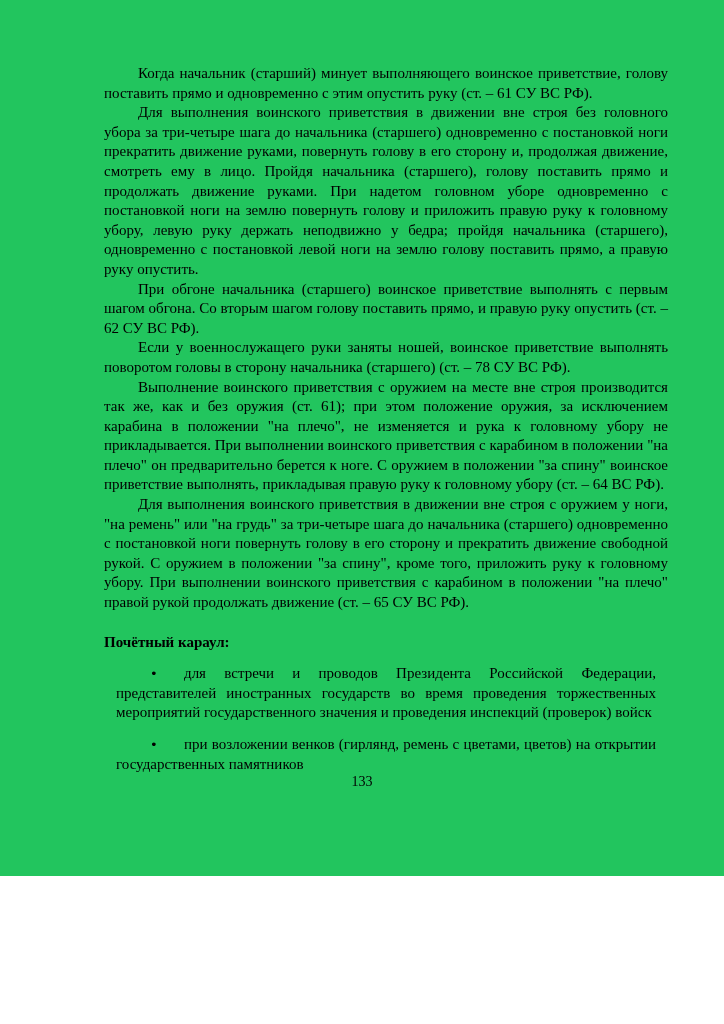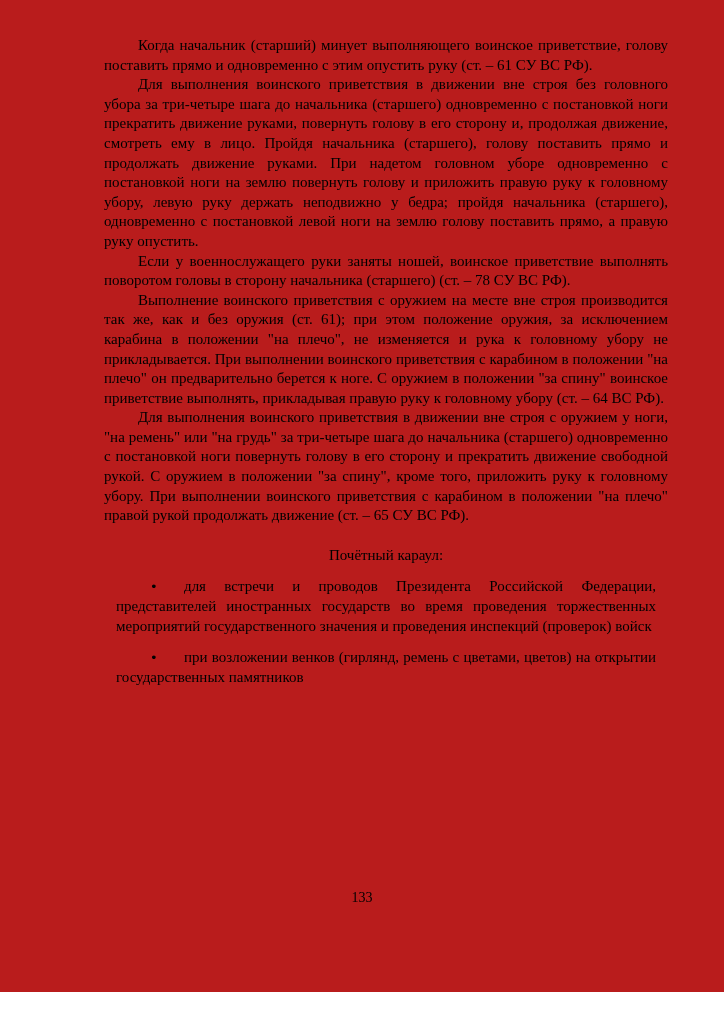--- a/index.html
+++ b/index.html
@@ -3,43 +3,42 @@
 <meta charset="utf-8">
 <style>
   html, body {
     margin: 0;
     padding: 0;
     background: #ffffff;
   }
   .page {
     position: relative;
     width: 724px;
-    height: 992px;
+    height: 876px;
     box-sizing: border-box;
-    background: #b91c1c;
+    background: #22c55e;
     color: #000000;
     font-family: "Liberation Serif", "DejaVu Serif", serif;
     font-size: 15px;
     line-height: 19.6px;
-    padding: 36px 56px 0 104px;
+    padding: 64px 56px 0 104px;
     overflow: hidden;
   }
   .content {
     width: 100%;
   }
   p.para {
     margin: 0;
     text-align: justify;
     text-indent: 34px;
     text-justify: inter-word;
   }
   p.heading {
     margin: 20px 0 0 0;
-    text-align: center;
-    font-weight: normal;
+    font-weight: bold;
     text-indent: 0;
   }
   p.bullet-para {
     margin: 12px;
     text-align: justify;
     text-indent: 34px;
   }
   .bullet {
     display: inline-block;
     width: 34px;
@@ -57,20 +56,21 @@
   }
 </style>
 </head>
 <body>
 
 <div class="page">
   <div class="content">
 
     <p class="para">Когда начальник (старший) минует выполняющего воинское приветствие, голову поставить прямо и одновременно с этим опустить руку (ст. – 61 СУ ВС РФ).</p>
     <p class="para">Для выполнения воинского приветствия в движении вне строя без головного убора за три-четыре шага до начальника (старшего) одновременно с постановкой ноги прекратить движение руками, повернуть голову в его сторону и, продолжая движение, смотреть ему в лицо. Пройдя начальника (старшего), голову поставить прямо и продолжать движение руками. При надетом головном уборе одновременно с постановкой ноги на землю повернуть голову и приложить правую руку к головному убору, левую руку держать неподвижно у бедра; пройдя начальника (старшего), одновременно с постановкой левой ноги на землю голову поставить прямо, а правую руку опустить.</p>
+    <p class="para">При обгоне начальника (старшего) воинское приветствие выполнять с первым шагом обгона. Со вторым шагом голову поставить прямо, и правую руку опустить (ст. – 62 СУ ВС РФ).</p>
     <p class="para">Если у военнослужащего руки заняты ношей, воинское приветствие выполнять поворотом головы в сторону начальника (старшего) (ст. – 78 СУ ВС РФ).</p>
     <p class="para">Выполнение воинского приветствия с оружием на месте вне строя производится так же, как и без оружия (ст. 61); при этом положение оружия, за исключением карабина в положении "на плечо", не изменяется и рука к головному убору не прикладывается. При выполнении воинского приветствия с карабином в положении "на плечо" он предварительно берется к ноге. С оружием в положении "за спину" воинское приветствие выполнять, прикладывая правую руку к головному убору (ст. – 64 ВС РФ).</p>
     <p class="para">Для выполнения воинского приветствия в движении вне строя с оружием у ноги, "на ремень" или "на грудь" за три-четыре шага до начальника (старшего) одновременно с постановкой ноги повернуть голову в его сторону и прекратить движение свободной рукой. С оружием в положении "за спину", кроме того, приложить руку к головному убору. При выполнении воинского приветствия с карабином в положении "на плечо" правой рукой продолжать движение (ст. – 65 СУ ВС РФ).</p>
 
     <p class="heading">Почётный караул:</p>
 
 
     <p class="bullet-para"><span class="bullet">•</span><span>для встречи и проводов Президента Российской Федерации, представителей иностранных государств во время проведения торжественных мероприятий государственного значения и проведения инспекций (проверок) войск</span></p>
 
     <p class="bullet-para"><span class="bullet">•</span><span>при возложении венков (гирлянд, ремень с цветами, цветов) на открытии государственных памятников</span></p>

